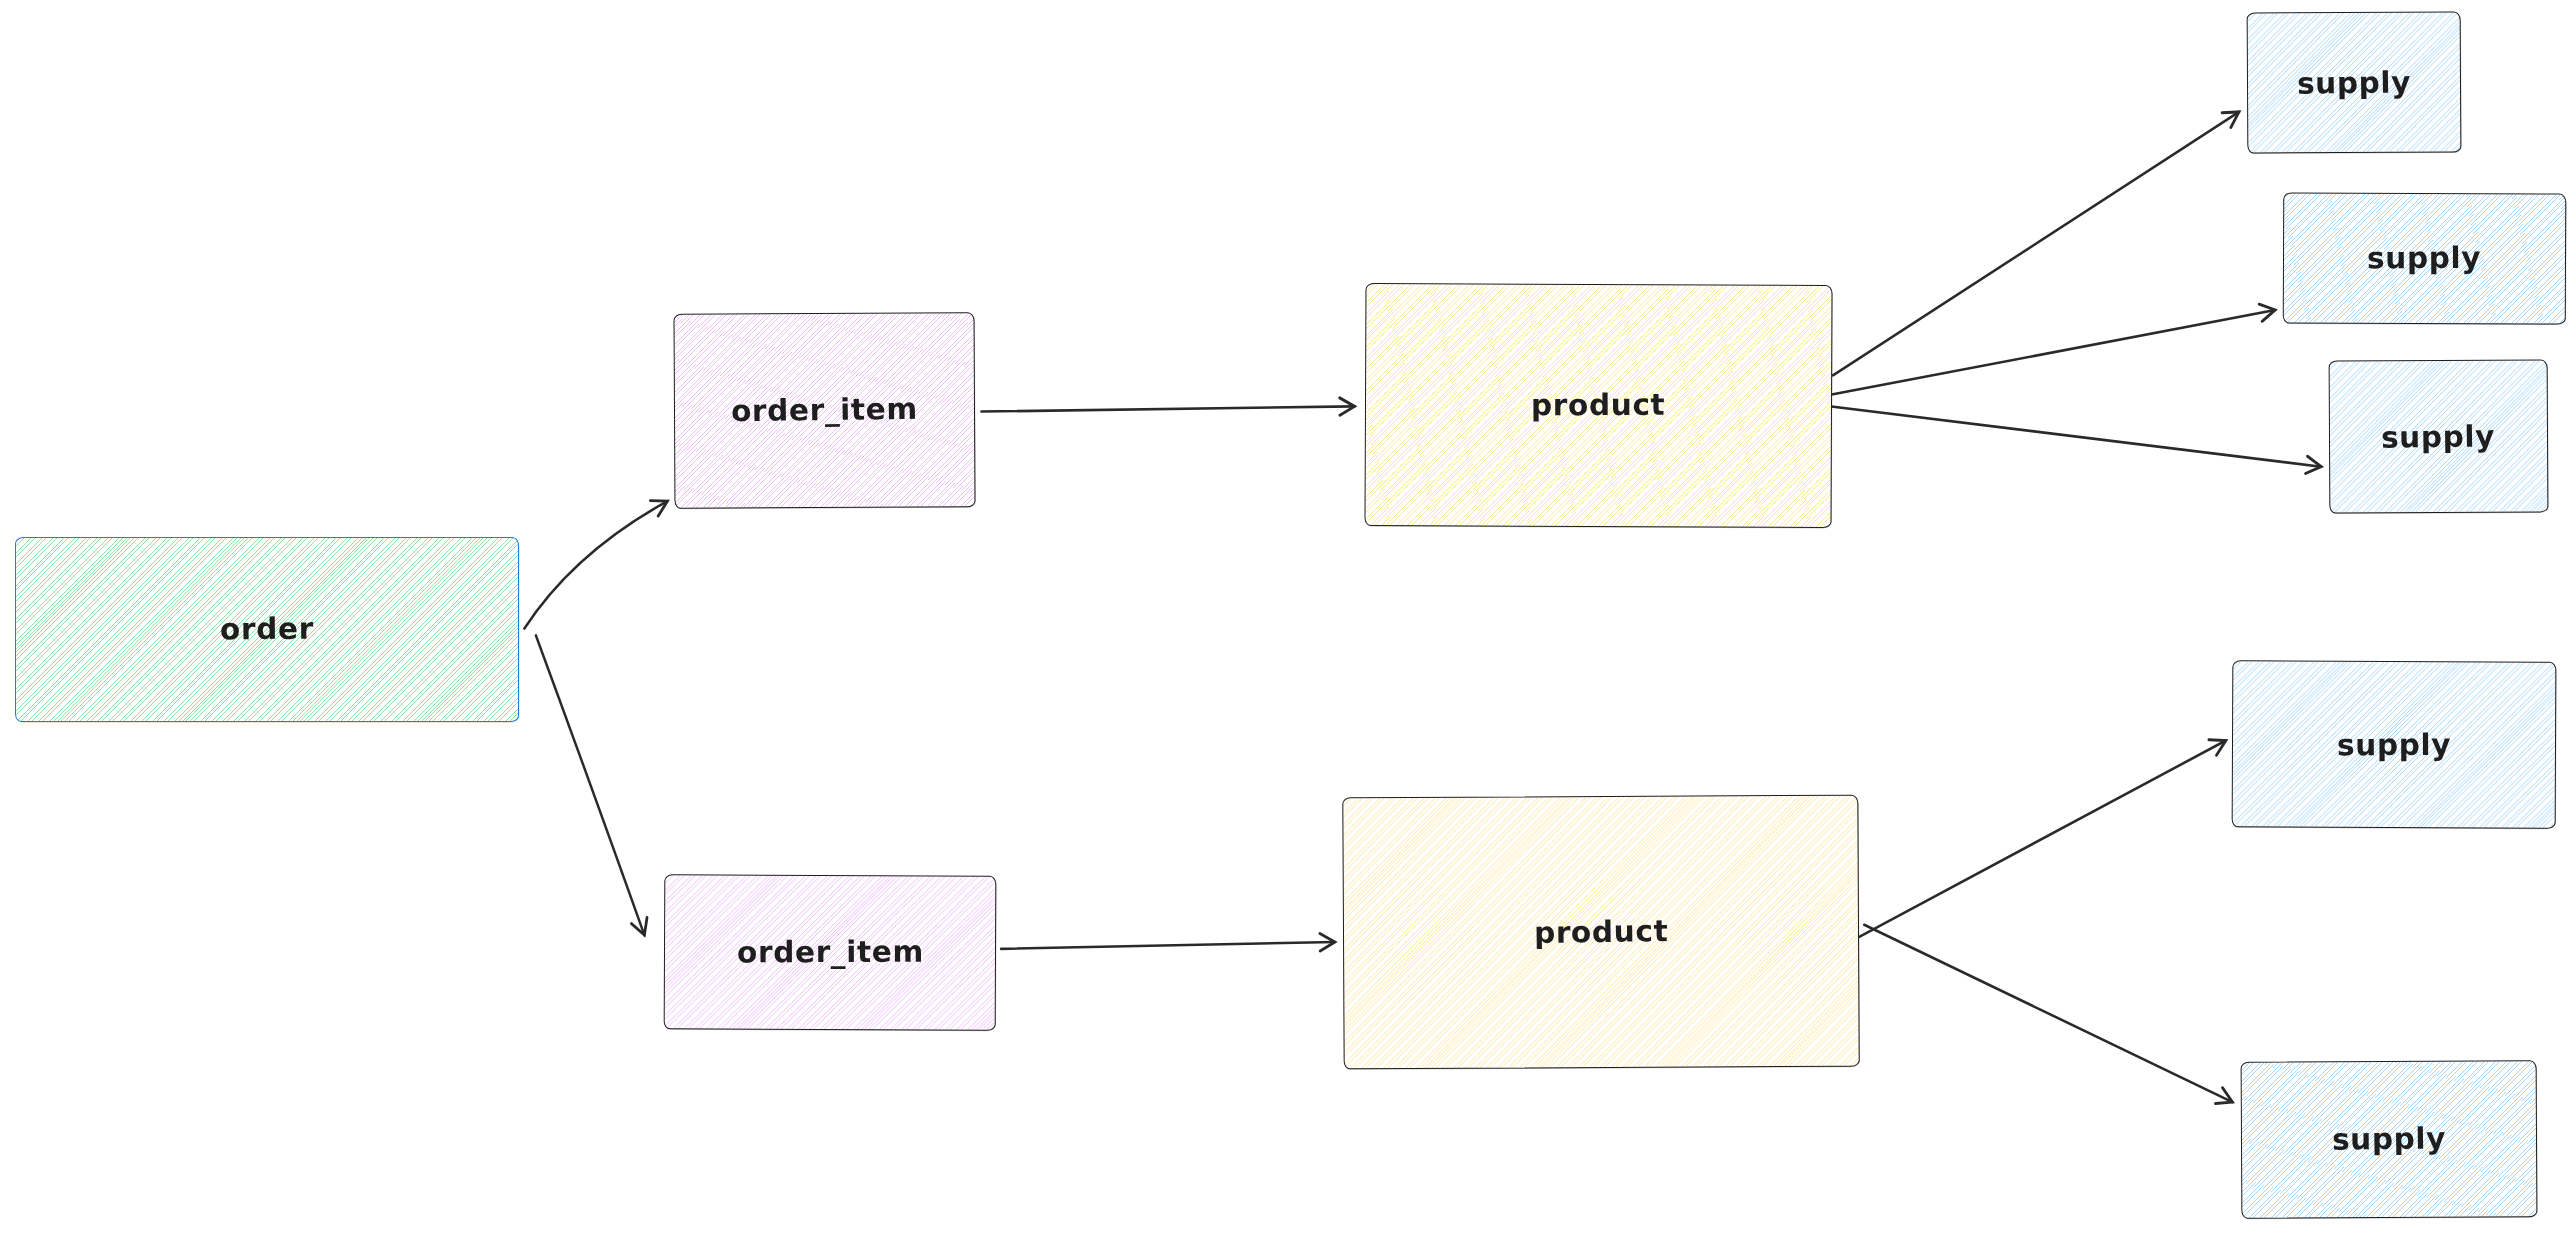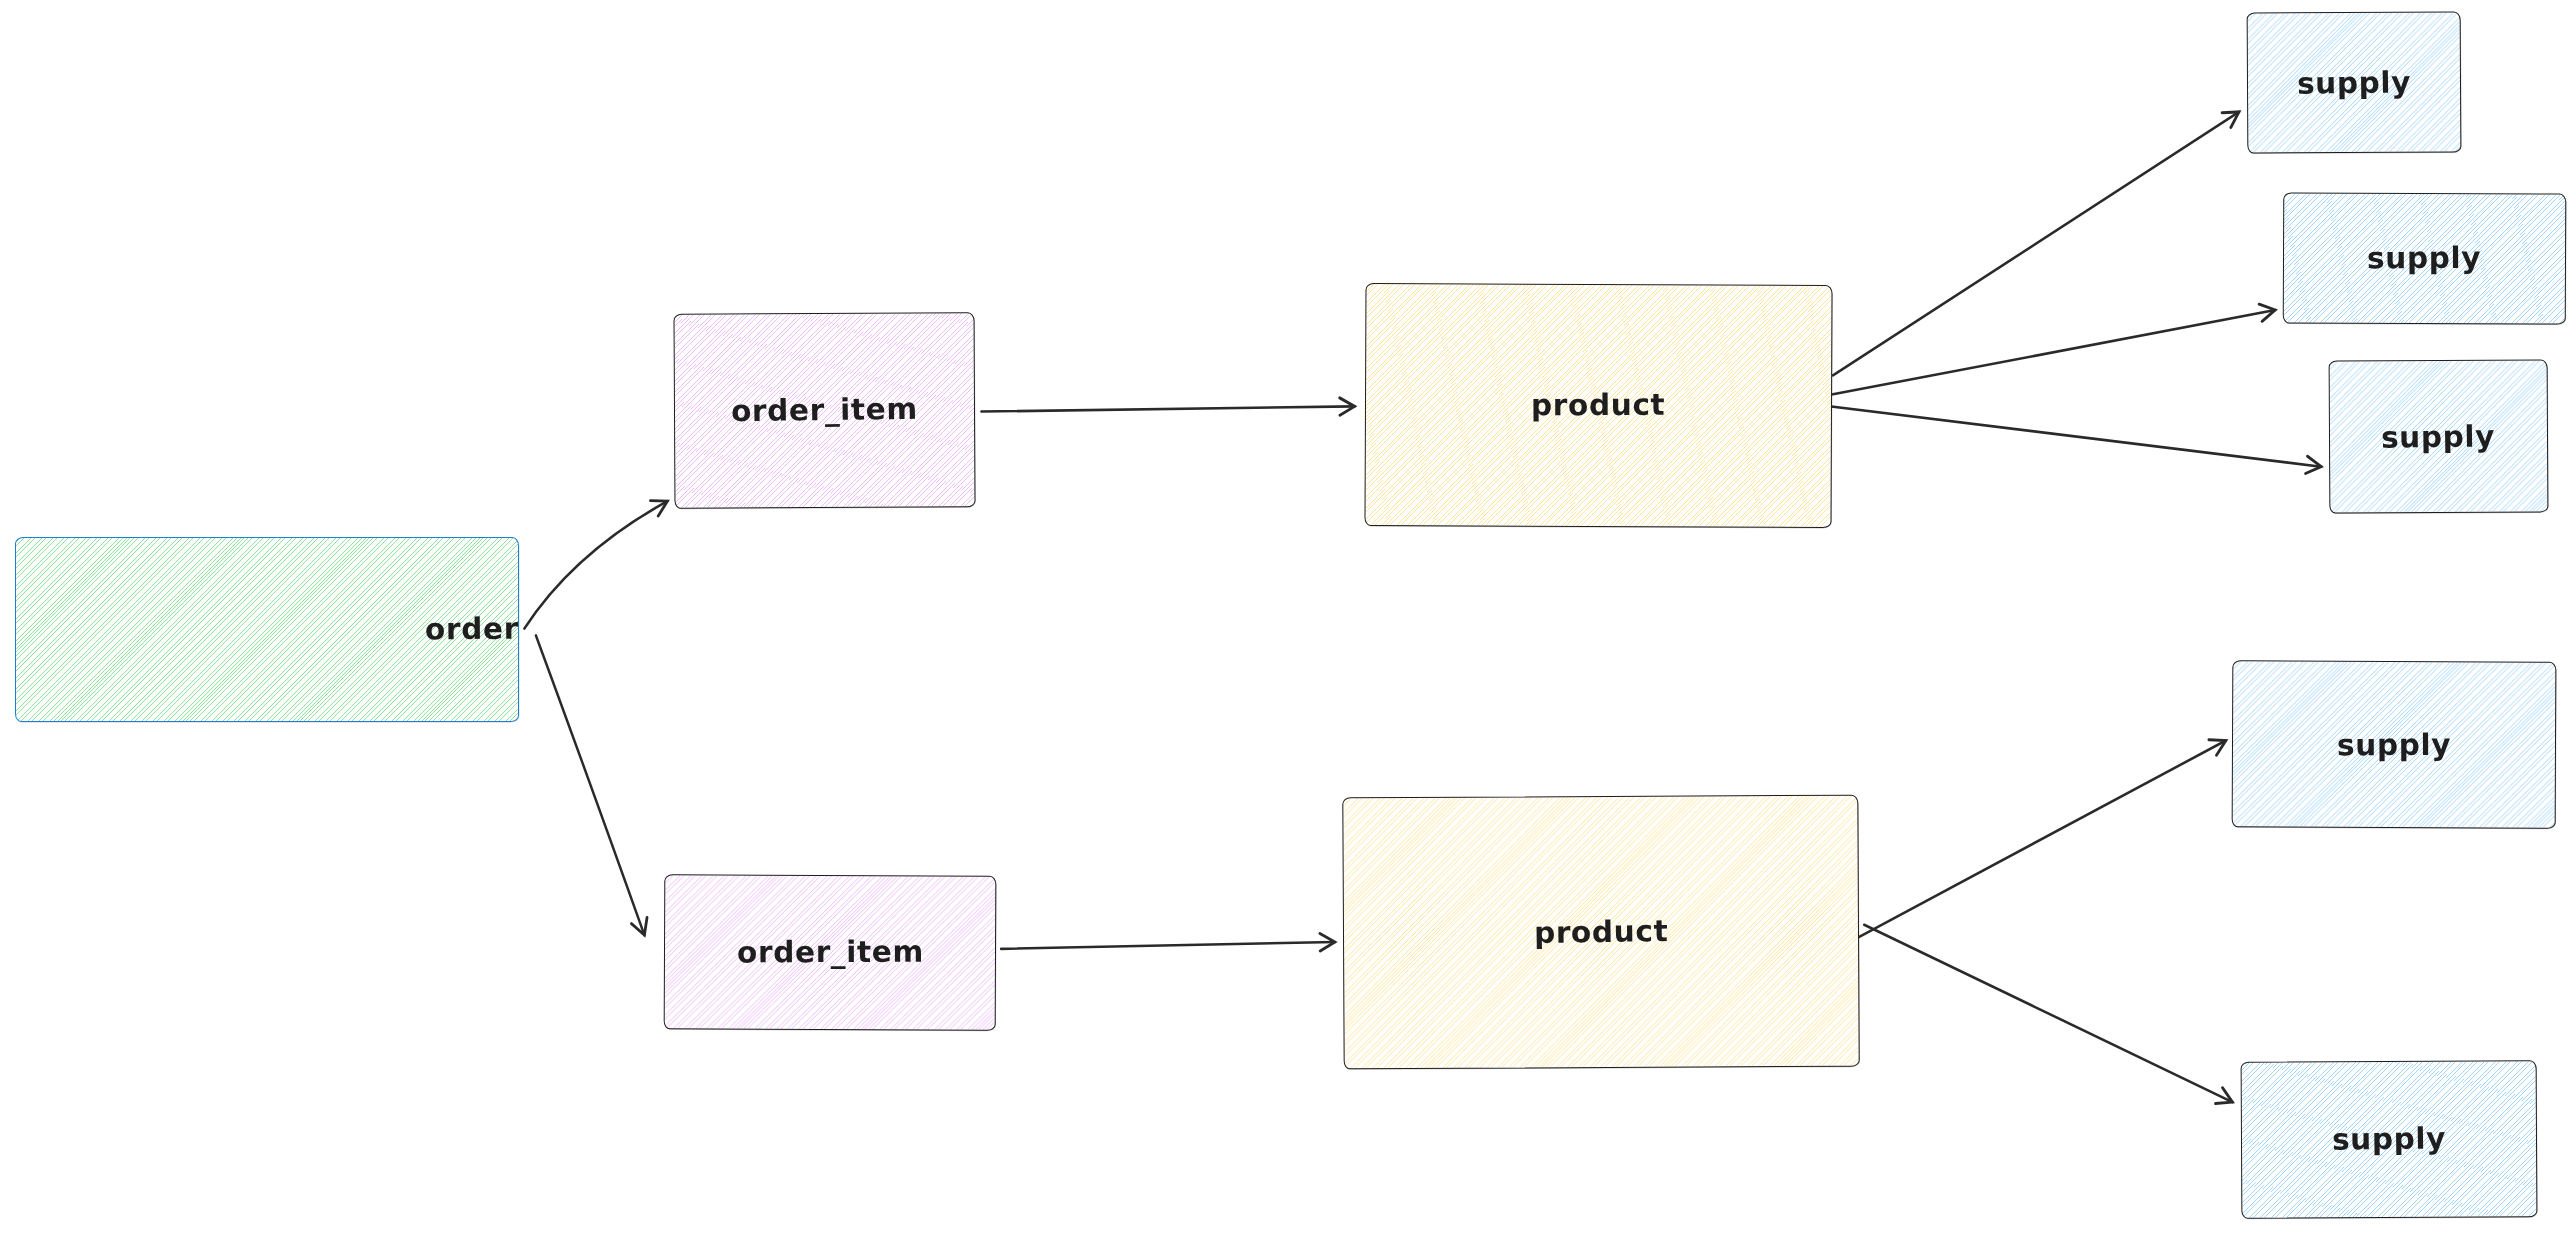--- a/index.html
+++ b/index.html
@@ -42,21 +42,20 @@
     white-space: nowrap;
     transform: rotate(-0.5deg);
   }
   
   .hatch-green {
     border-color: #1c7ed6;
     border-width: 1.2px;
     background-image: repeating-linear-gradient(135deg,
       rgba(105,219,124,0.75) 0px, rgba(105,219,124,0.75) 0.5px,
       transparent 0.5px, transparent 2.6px);
-    justify-content: flex-end;
   }
   .hatch-violet {
     background-image: repeating-linear-gradient(135deg,
       rgba(229,153,247,0.65) 0px, rgba(229,153,247,0.65) 0.5px,
       transparent 0.5px, transparent 2.6px);
   }
   .hatch-yellow {
     background-image: repeating-linear-gradient(135deg,
       rgba(255,211,89,0.60) 0px, rgba(255,211,89,0.60) 0.5px,
       transparent 0.5px, transparent 2.6px);

